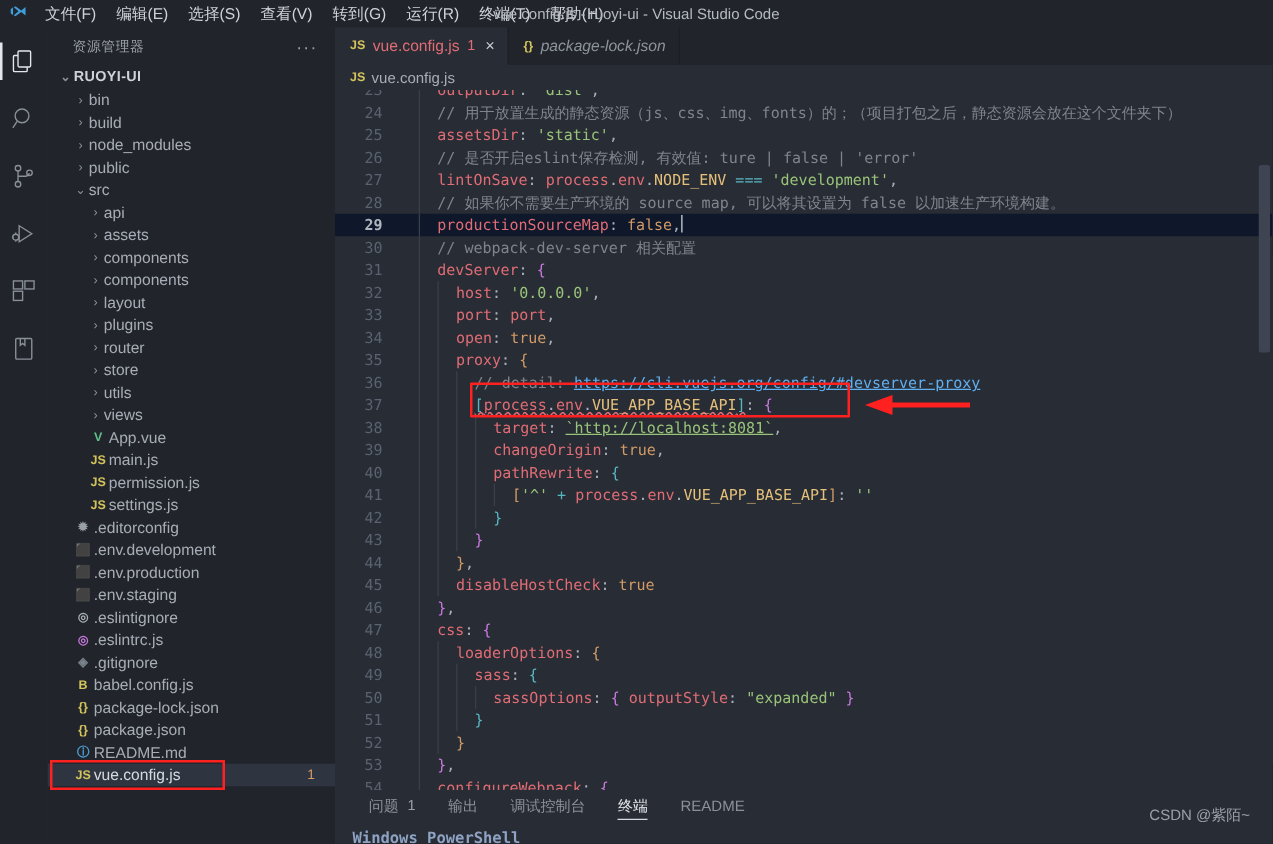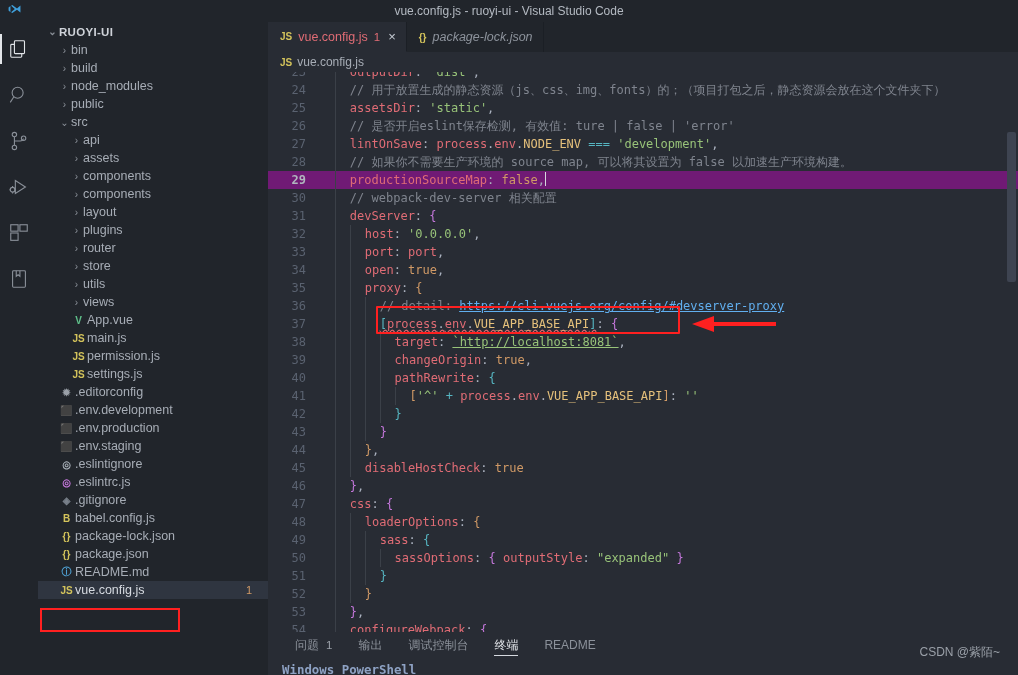--- a/index.html
+++ b/index.html
@@ -110,21 +110,21 @@
   .editor{
     position:absolute; left:268px; top:72px; width:750px; height:560px;
     background:#282c34; overflow:hidden;
   }
   .code{
     position:absolute; left:0; top:-9px; width:100%;
     font-family:"DejaVu Sans Mono", monospace; font-size:12px; line-height:18px;
     white-space:pre;
   }
   .ln{ height:18px; position:relative; display:flex; }
-  .ln.hl{ background:#701a75; }
+  .ln.hl{ background:#0f172a; }
   .num{
     width:52px; text-align:right; padding-right:14px; color:#5a6270; flex:none;
     font-family:"DejaVu Sans Mono", monospace;
   }
   .ln.hl .num{ color:#b0b6be; font-weight:bold; }
   .txt{ flex:1; color:#abb2bf; }      
   .p  { color:#e06c75; }      
   .s  { color:#98c379; }      
   .n  { color:#d19a66; }      
   .c  { color:#7f848e; }      
@@ -184,20 +184,30 @@
 
 <div id="app">
 
   <div class="titlebar">
     <div class="vs-logo">
       <svg viewBox="0 0 24 24">
           <path d="M21.5 2.5 16 7 8.5 1.5 6.5 2.8 12.5 8 6.5 13.2 8.5 14.5 16 9l5.5 4.5V2.5z" fill="#3f9fdb"></path>
           <path d="M2.5 5.5v5l3 2.5v-10z" fill="#3f9fdb"></path>
         </svg>
     </div>
+    <div class="menu">
+      <div class="menu-item">文件(F)</div>
+      <div class="menu-item">编辑(E)</div>
+      <div class="menu-item">选择(S)</div>
+      <div class="menu-item">查看(V)</div>
+      <div class="menu-item">转到(G)</div>
+      <div class="menu-item">运行(R)</div>
+      <div class="menu-item">终端(T)</div>
+      <div class="menu-item">帮助(H)</div>
+    </div>
     <div class="win-title">vue.config.js - ruoyi-ui - Visual Studio Code</div>
   </div>
 
   <div class="activitybar">
     <div class="act-icon active">
       <svg viewBox="0 0 24 24">
           <rect x="7" y="3" width="11" height="14" rx="1"></rect>
           <path d="M7 7H4a1 1 0 0 0-1 1v12a1 1 0 0 0 1 1h10a1 1 0 0 0 1-1v-3"></path>
         </svg>
     </div>
@@ -231,20 +241,24 @@
     </div>
     <div class="act-icon">
       <svg viewBox="0 0 24 24">
           <rect x="5" y="3" width="14" height="18" rx="1"></rect>
           <path d="M9 3v6l2-1.6L13 9V3"></path>
         </svg>
     </div>
   </div>
 
   <div class="sidebar">
+    <div class="side-head">
+      <span class="side-head-title">资源管理器</span>
+      <span class="side-dots">···</span>
+    </div>
     <div class="root-row">
       <span class="chev">⌄</span>
       <span>RUOYI-UI</span>
     </div>
     <div class="tree" id="tree">
         <div class="row" style="padding-left: 20px;">
           <span class="chev">›</span>
           <span>bin</span>
         </div>
         <div class="row" style="padding-left: 20px;">

